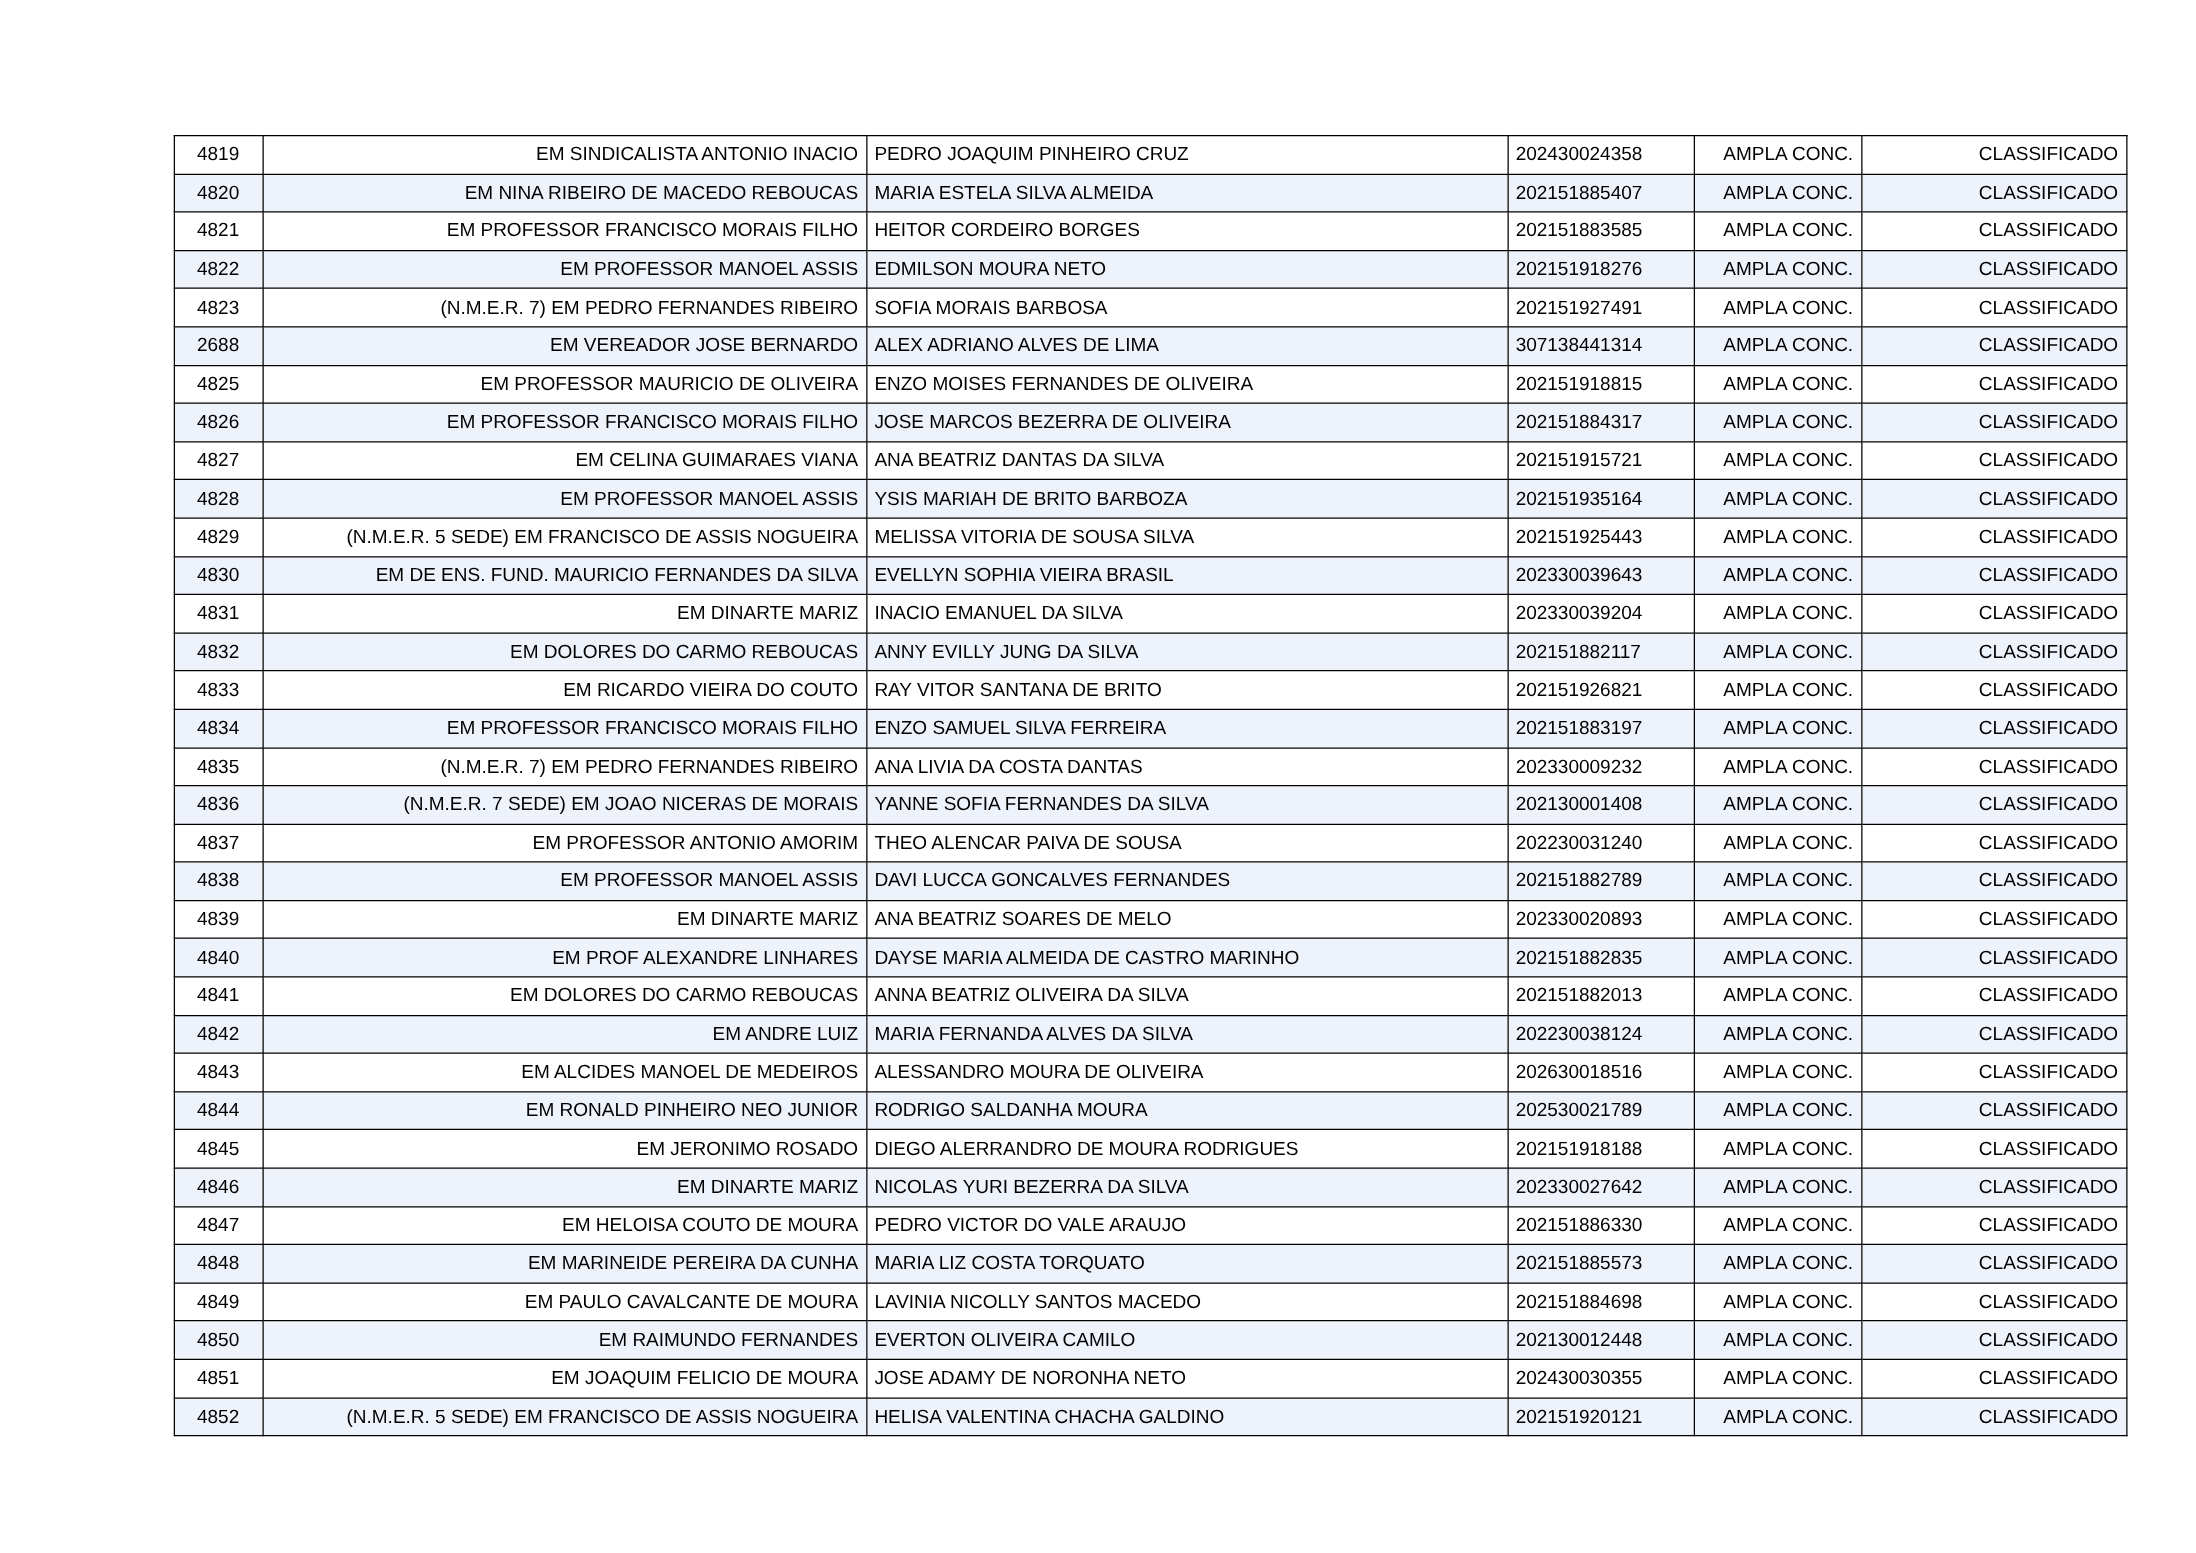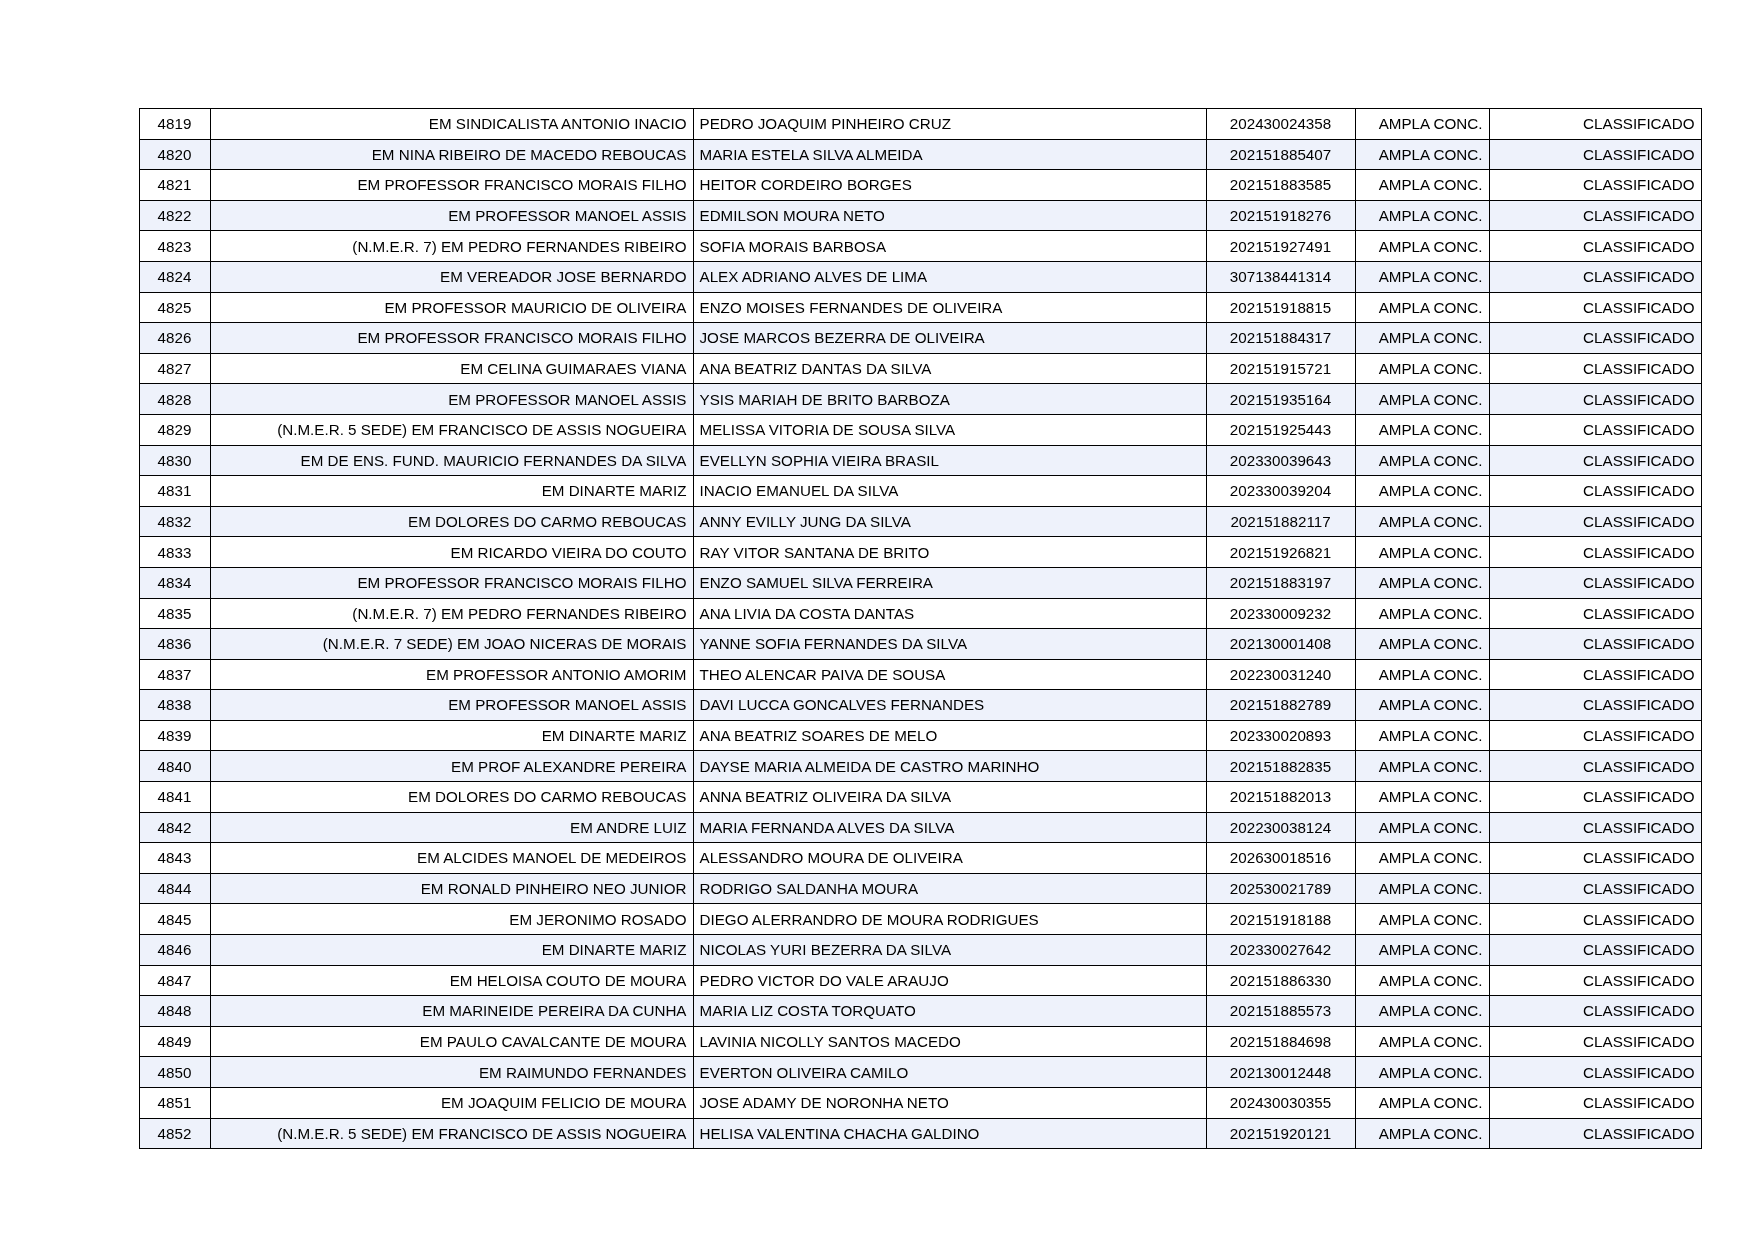--- a/index.html
+++ b/index.html
@@ -54,21 +54,20 @@
   td.c-school {
     width: 470px;
     text-align: right;
   }
   td.c-name {
     width: 500px;
     text-align: left;
   }
   td.c-insc {
     width: 136px;
-    text-align: center;
   }
   td.c-cat {
     width: 121px;
     text-align: right;
     padding-left: 7px;
   }
   td.c-status {
     width: 199px;
     text-align: right;
   }
@@ -114,21 +113,21 @@
           </tr>
           <tr class="row-plain">
             <td class="c-seq">4823</td>
             <td class="c-school">(N.M.E.R. 7) EM PEDRO FERNANDES RIBEIRO</td>
             <td class="c-name">SOFIA MORAIS BARBOSA</td>
             <td class="c-insc">202151927491</td>
             <td class="c-cat">AMPLA CONC.</td>
             <td class="c-status">CLASSIFICADO</td>
           </tr>
           <tr class="row-alt">
-            <td class="c-seq">4824</td>
+            <td class="c-seq">2688</td>
             <td class="c-school">EM VEREADOR JOSE BERNARDO</td>
             <td class="c-name">ALEX ADRIANO ALVES DE LIMA</td>
             <td class="c-insc">307138441314</td>
             <td class="c-cat">AMPLA CONC.</td>
             <td class="c-status">CLASSIFICADO</td>
           </tr>
           <tr class="row-plain">
             <td class="c-seq">4825</td>
             <td class="c-school">EM PROFESSOR MAURICIO DE OLIVEIRA</td>
             <td class="c-name">ENZO MOISES FERNANDES DE OLIVEIRA</td>
@@ -243,21 +242,21 @@
           <tr class="row-plain">
             <td class="c-seq">4839</td>
             <td class="c-school">EM DINARTE MARIZ</td>
             <td class="c-name">ANA BEATRIZ SOARES DE MELO</td>
             <td class="c-insc">202330020893</td>
             <td class="c-cat">AMPLA CONC.</td>
             <td class="c-status">CLASSIFICADO</td>
           </tr>
           <tr class="row-alt">
             <td class="c-seq">4840</td>
-            <td class="c-school">EM PROF ALEXANDRE PEREIRA</td>
+            <td class="c-school">EM PROF ALEXANDRE LINHARES</td>
             <td class="c-name">DAYSE MARIA ALMEIDA DE CASTRO MARINHO</td>
             <td class="c-insc">202151882835</td>
             <td class="c-cat">AMPLA CONC.</td>
             <td class="c-status">CLASSIFICADO</td>
           </tr>
           <tr class="row-plain">
             <td class="c-seq">4841</td>
             <td class="c-school">EM DOLORES DO CARMO REBOUCAS</td>
             <td class="c-name">ANNA BEATRIZ OLIVEIRA DA SILVA</td>
             <td class="c-insc">202151882013</td>

